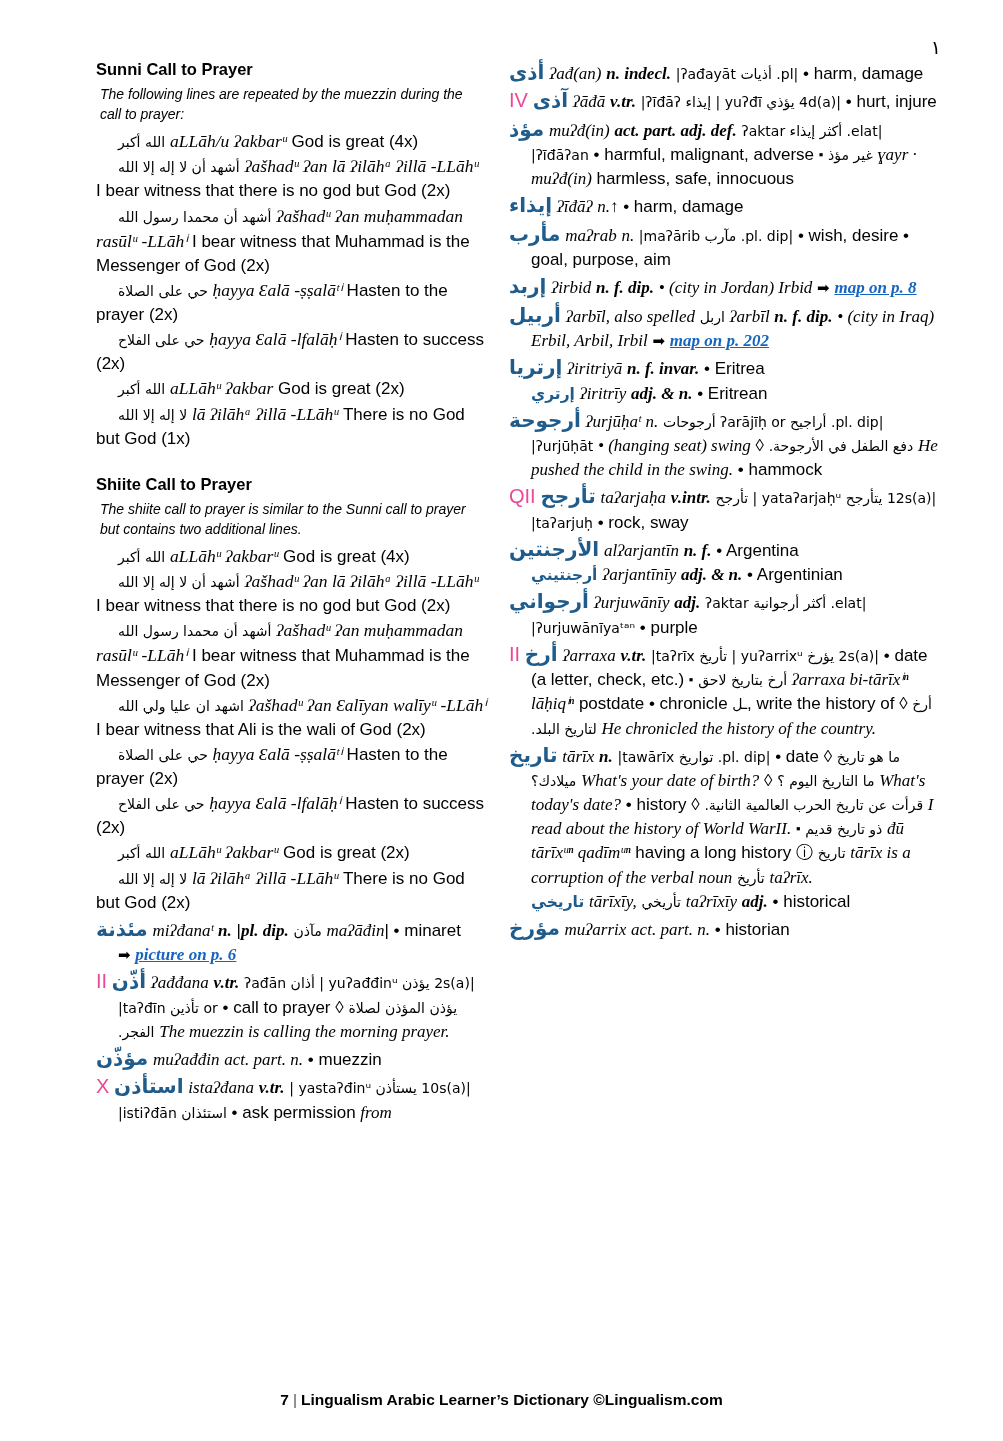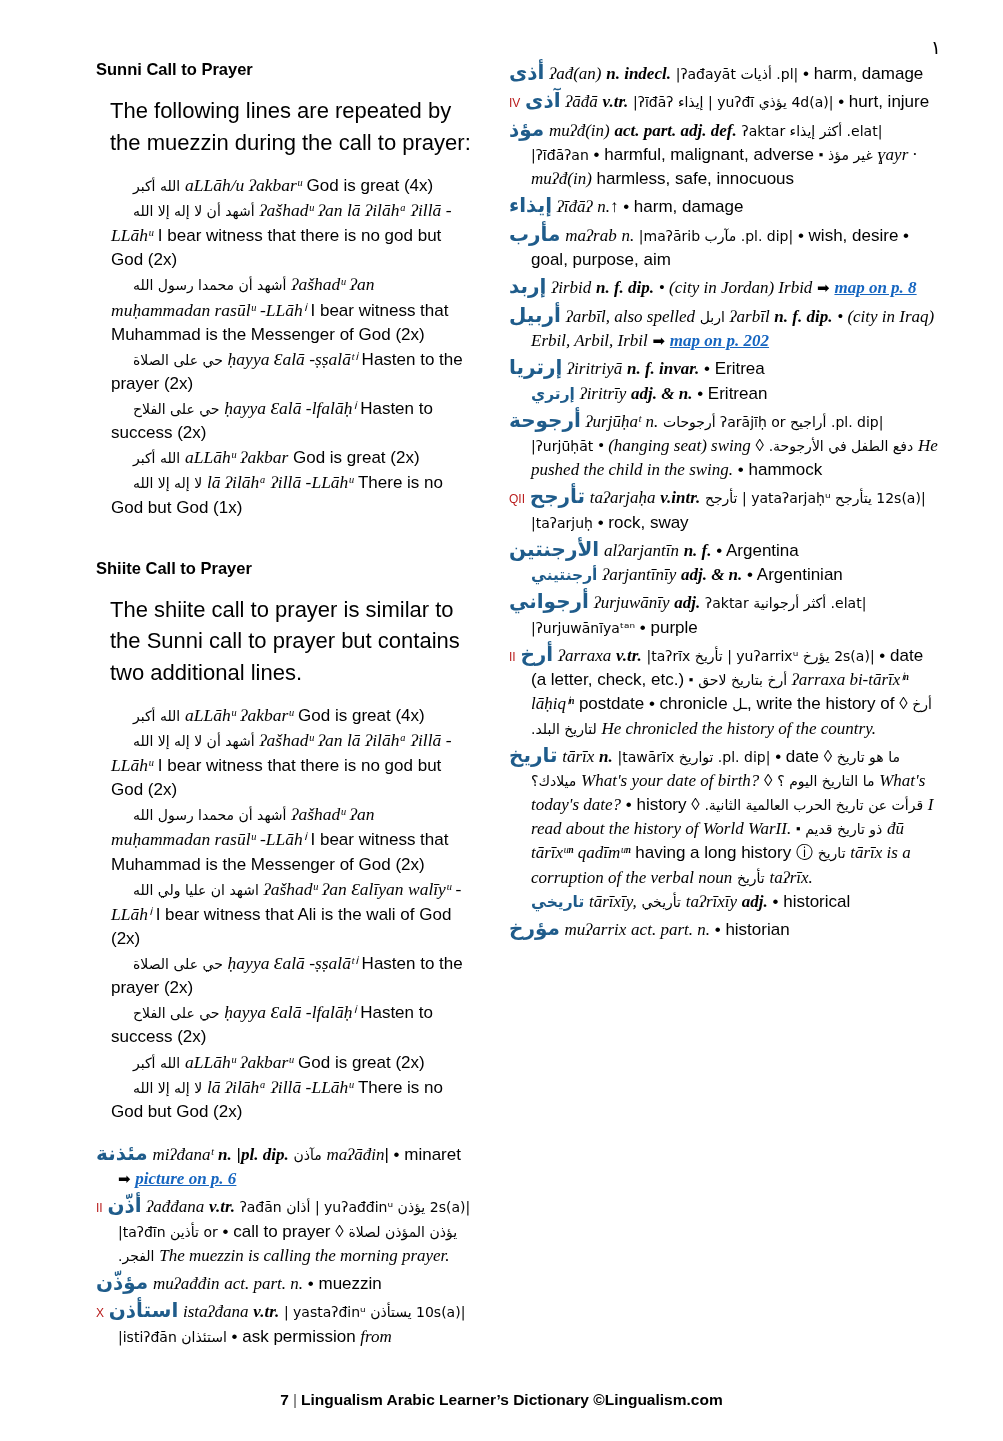--- a/index.html
+++ b/index.html
@@ -56,27 +56,28 @@
 
   
   .section-title {
     text-align: left;
     font-weight: bold;
     font-size: 16.5px;
     line-height: 1.42;
     margin: 0 0 1px 0;
   }
   .intro {
-    font-size: 22px;
+    font-style: italic;
+    font-size: 14px;
     line-height: 1.42;
-    margin: 14px;
+    margin: 4px;
   }
 
   .prayer-lines {
-    margin: 15px;
+    margin: 0;
     padding: 0;
     list-style: none;
   }
   .prayer-line {
     font-size: 17px;
     line-height: 1.42;
     margin: 0;
     text-indent: 22px;
   }
   .ar {
@@ -121,22 +122,22 @@
   }
   .hw-sub {
     color: #1F5C8B;
     font-weight: bold;
     font-family: "DejaVu Sans", sans-serif;
     font-size: 15.5px;
     direction: rtl;
     unicode-bidi: isolate;
   }
   .form-num {
-    font-size: 12px;
-    color: #b91c1c;
+    font-size: 20px;
+    color: #ec4899;
   }
   .pos {
     font-style: italic;
     font-family: "Liberation Serif", serif;
     font-size: 17px;
     text-align: right;
   }
   .pos-b {
     font-style: italic;
     font-weight: bold;

